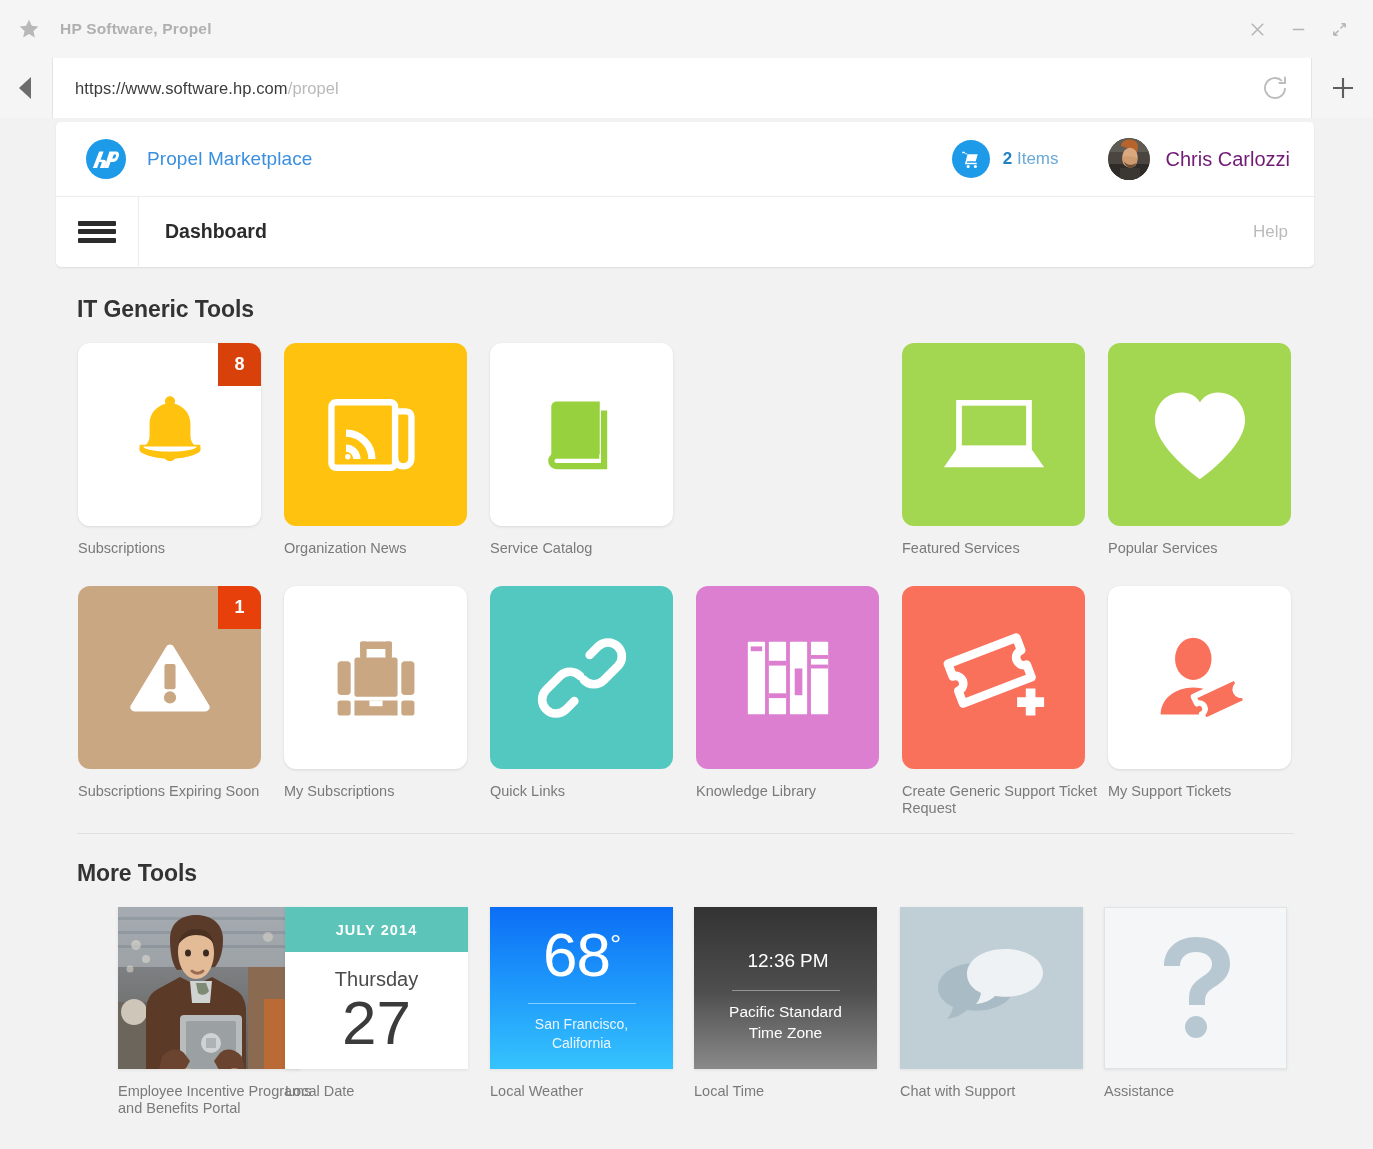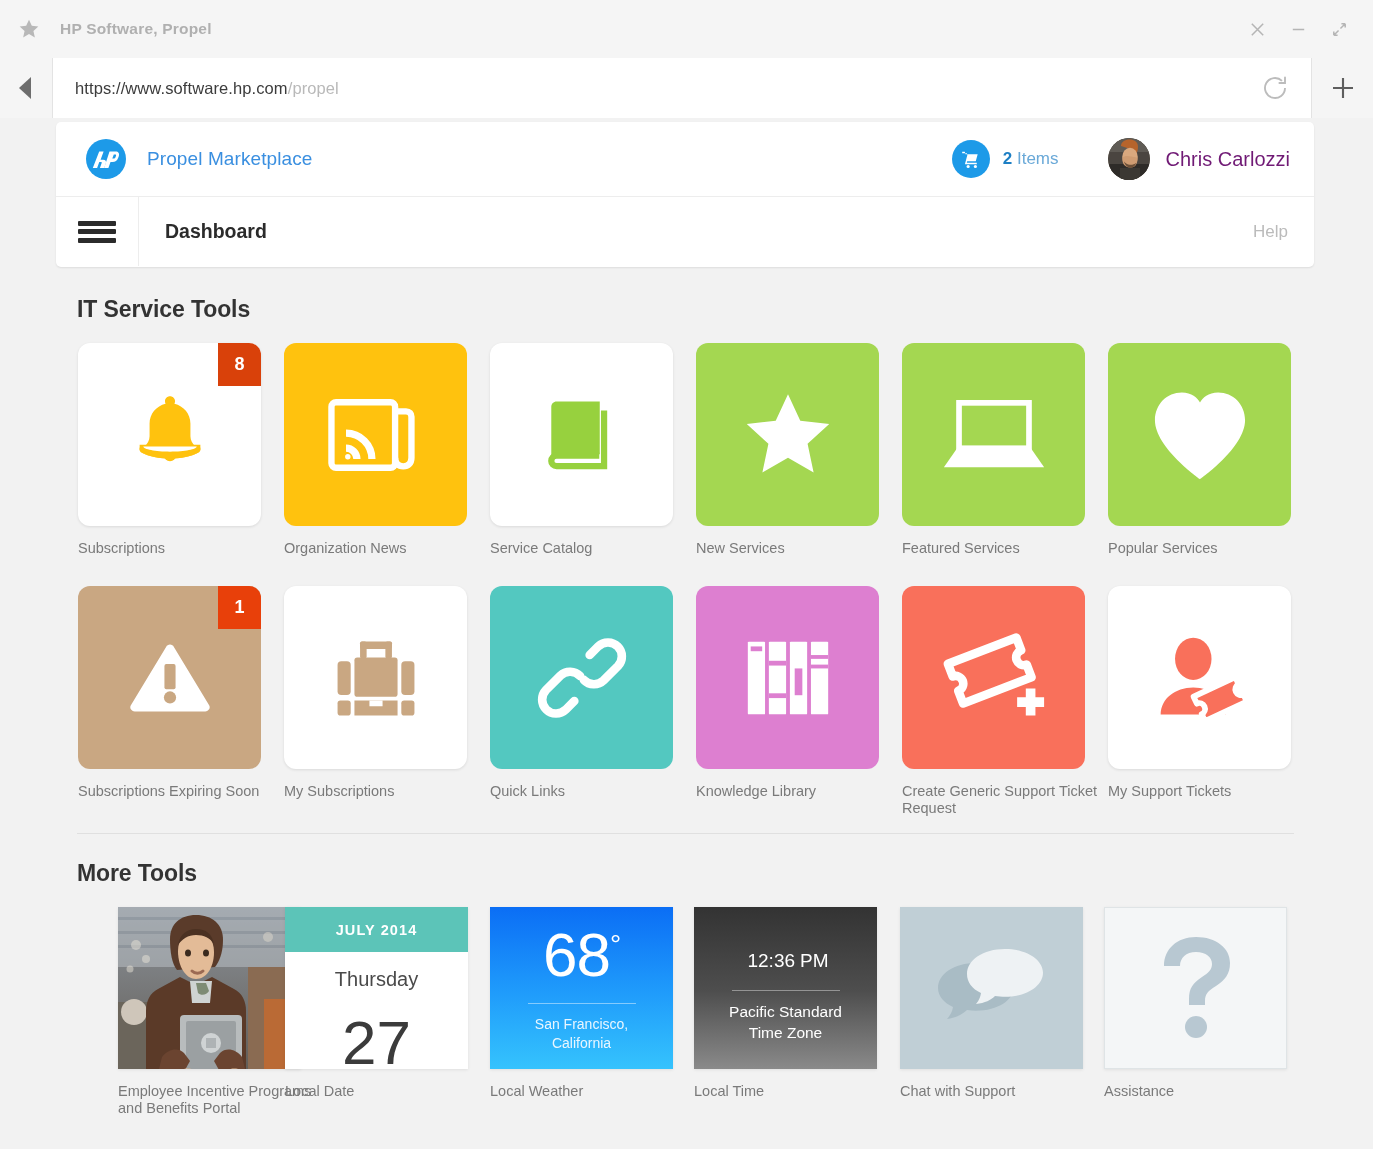--- a/index.html
+++ b/index.html
@@ -139,21 +139,21 @@
   .cal-head {
     height: 45px; background: #5cc4b8; color: #fff; font-size: 14.5px;
     font-weight: bold; letter-spacing: 1.1px;
     display: flex; align-items: center; justify-content: center;
   }
   .cal-body {
     height: 138px; background: #fff; display: flex; flex-direction: column;
     align-items: center; justify-content: flex-start; padding-top: 16px;
   }
   .cal-day { font-size: 20px; color: #4a4a4a; }
-  .cal-num { font-size: 62px; color: #3b3b3b; line-height: 1.03; font-weight: 300; margin-top: 20px; }
+  .cal-num { font-size: 62px; color: #3b3b3b; line-height: 1.03; font-weight: 300; }
 
   .wx-box {
     background: linear-gradient(180deg,#0b6ef5 0%,#1f9bfb 52%,#35c3fd 100%);
     display: flex; flex-direction: column; align-items: center;
     justify-content: center; color: #fff;
   }
   .wx-temp { font-size: 62px; font-weight: 300; line-height: 1; letter-spacing: -1px; }
   .wx-temp sup { font-size: 28px; vertical-align: super; font-weight: 300; }
   .wx-rule { width: 108px; height: 1px; background: rgba(255,255,255,.45); margin: 17px 0 11px; }
   .wx-loc { font-size: 14px; text-align: center; line-height: 1.32; color: #e9f6ff; }
@@ -285,21 +285,21 @@
           <span></span>
           <span></span>
           <span></span>
         </div>
       </div>
       <div class="page-title">Dashboard</div>
       <div class="help-link">Help</div>
     </div>
   </div>
 
-  <div class="section-title" style="top:178px;">IT Service Tools</div>
+  <div class="section-title" style="top:178px;">IT Generic Tools</div>
 
   <div class="tile" style="left:78px; top:225px;">
     <div class="tile-box shadowed" style="background:#ffffff;">
       <svg width="92" height="92" viewBox="0 0 100 100" fill="#ffc20e">
         <path d="M50 8c-3 0-5.5 2.4-5.5 5.4 0 1 .3 1.9.7 2.7-10 2.3-17.4 11-17.4 21.5v13.8c0 4.6-2.3 8.6-5.8 11v3.4h56v-3.4c-3.5-2.4-5.8-6.4-5.8-11V37.6c0-10.5-7.4-19.2-17.4-21.5.4-.8.7-1.7.7-2.7C55.5 10.4 53 8 50 8z"></path>
         <path d="M18 62.5c-1.8 1.5-1.5 4.8.9 6 8 4 19.5 6.3 31.1 6.3s23.1-2.3 31.1-6.3c2.4-1.2 2.7-4.5.9-6v5.1c-3.6 4.3-16.2 7.9-32 7.9S21.6 71.9 18 67.6z" fill="#ffc20e"></path>
         <ellipse cx="50" cy="72" rx="6.6" ry="6.6" fill="#ffc20e"></ellipse>
         <path d="M17 60.5h66v5.5c0 1.6-1 2.6-2.3 3.2-8.1 4-19.7 6.3-30.7 6.3s-22.6-2.3-30.7-6.3c-1.3-.6-2.3-1.6-2.3-3.2z" fill="#ffc20e"></path>
         <path d="M21 62.5h58c0 3-13 5.6-29 5.6s-29-2.6-29-5.6z" fill="#ffffff"></path>
       </svg>
@@ -326,28 +326,20 @@
   <div class="tile" style="left:490px; top:225px;">
     <div class="tile-box shadowed" style="background:#ffffff;">
       <svg width="96" height="96" viewBox="0 0 100 100">
         <path d="M18 20.5c0-3 2.4-5.5 5.5-5.5h45v55H23.5c-3 0-5.5 2.4-5.5 5.5z" fill="#97d13e"></path>
         <path d="M73 24.5v58H23.5a5.5 5.5 0 010-11H68" fill="none" stroke="#97d13e" stroke-width="6.5"></path>
       </svg>
     </div>
     <div class="tile-label">Service Catalog</div>
   </div>
 
-  <div class="tile" style="left:696px; top:225px;">
-    <div class="tile-box" style="background:#a4d751;">
-      <svg width="104" height="100" viewBox="0 0 24 24" fill="#ffffff">
-        <path d="M12 2.2l2.95 6.4 6.95.78-5.2 4.73 1.45 6.9L12 17.45 5.85 21l1.45-6.9-5.2-4.73 6.95-.78z"></path>
-      </svg>
-    </div>
-    <div class="tile-label">New Services</div>
-  </div>
 
   <div class="tile" style="left:902px; top:225px;">
     <div class="tile-box" style="background:#a4d751;">
       <svg width="104" height="80" viewBox="0 0 110 80">
         <rect x="18" y="6" width="74" height="48" fill="none" stroke="#ffffff" stroke-width="6"></rect>
         <path d="M16 54h78l14 20H2z" fill="#ffffff"></path>
       </svg>
     </div>
     <div class="tile-label">Featured Services</div>
   </div>

